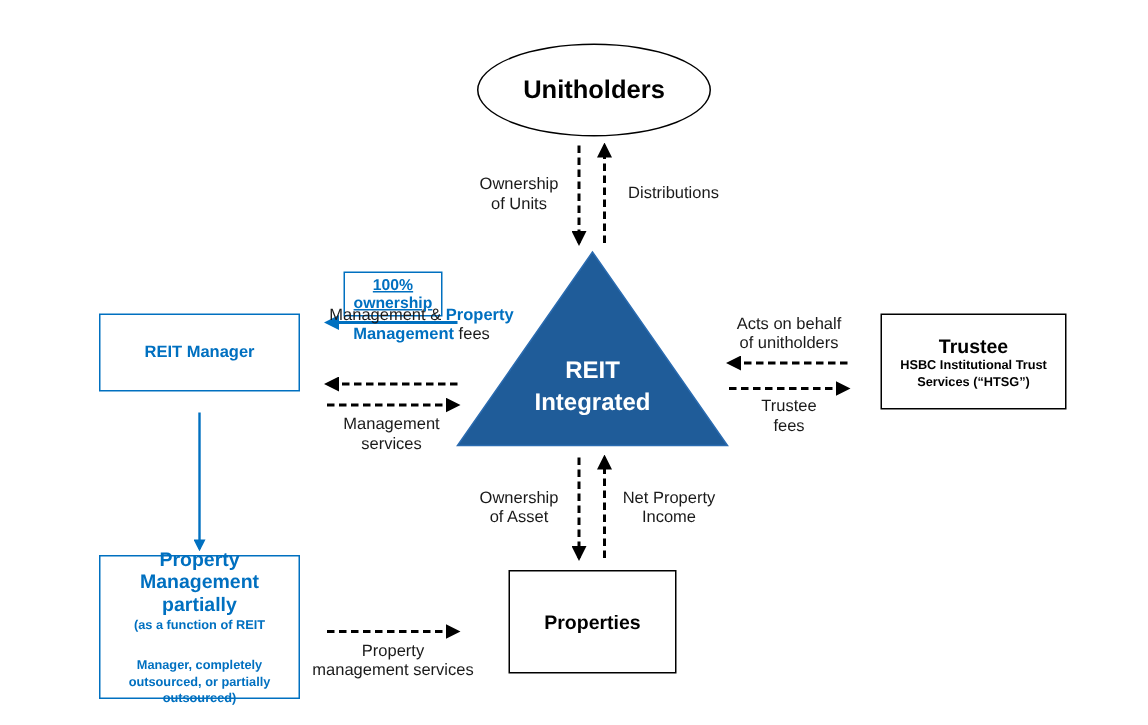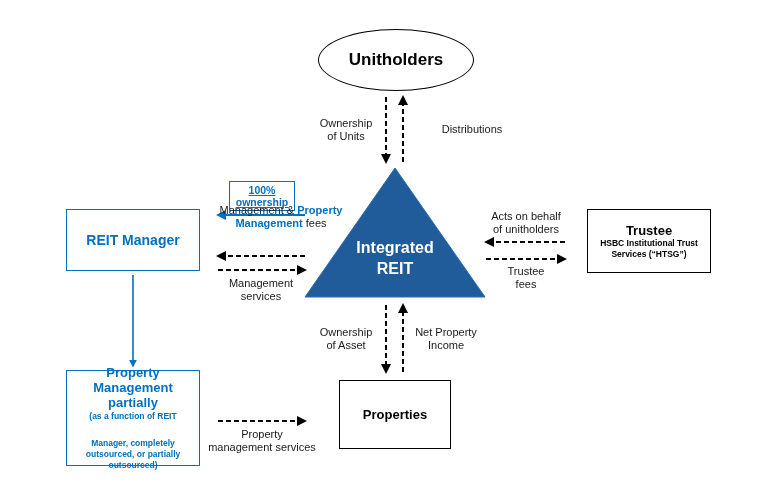--- a/index.html
+++ b/index.html
@@ -8,22 +8,22 @@
   .lbl { position: absolute; font-size: 11px; line-height: 13px; text-align: center; color: #1a1a1a; }
   .blue { color: #0070c0; }
   .bold { font-weight: bold; }
   #svg { position: absolute; left: 0; top: 0; }
   .box { position: absolute; box-sizing: border-box; background: #fff; display: flex;
          flex-direction: column; align-items: center; justify-content: center; }
   .ellipse { position: absolute; left: 318px; top: 29px; width: 156px; height: 62px;
              border: 1.6px solid #000; border-radius: 50%; box-sizing: border-box;
              display: flex; align-items: center; justify-content: center;
              font-weight: bold; font-size: 17px; }
-  .reit-mgr { left: 66px; top: 209px; width: 134px; height: 62px; border: 1.6px solid #0070c0;
-              color: #0070c0; font-weight: bold; font-size: 14px; }
+  .reit-mgr { left: 66px; top: 209px; width: 134px; height: 52px; border: 1.6px solid #0070c0;
+              color: #0070c0; font-weight: bold; font-size: 11px; }
   .pm-box { left: 66px; top: 370px; width: 134px; height: 96px; border: 1.6px solid #0070c0;
             color: #0070c0; font-weight: bold; }
   .pm-title { font-size: 13px; line-height: 15px; }
   .pm-sub { font-size: 8.5px; line-height: 11px; margin-top: 1px; }
   .trustee { left: 587px; top: 209px; width: 124px; height: 64px; border: 1.6px solid #000; }
   .trustee-title { font-size: 13px; font-weight: bold; line-height: 15px; }
   .trustee-sub { font-size: 8.5px; font-weight: bold; line-height: 11px; }
   .properties { left: 339px; top: 380px; width: 112px; height: 69px; border: 1.6px solid #000;
                 font-weight: bold; font-size: 13px; }
   .own-box { left: 229px; top: 181px; width: 66px; height: 30px; border: 1.4px solid #0070c0;
@@ -64,29 +64,29 @@
   <line x1="133" y1="275" x2="133" y2="366" stroke="#0070c0" stroke-width="1.6" marker-end="url(#ahb)"></line>
 
   <line x1="218" y1="421" x2="305" y2="421" stroke="#000" stroke-width="2" stroke-dasharray="5,3" marker-end="url(#ah)"></line>
 </svg>
 
 <div class="ellipse">
   <span>Unitholders</span>
 </div>
 
 <div class="tri-text">
+  <div>REIT</div>
   <div>Integrated</div>
-  <div>REIT</div>
 </div>
 
 <div class="lbl" style="left:312px; top:117px; width:68px;">
   <div>Ownership</div>
   <div>of Units</div>
 </div>
-<div class="lbl" style="left:436px; top:123px; width:72px;">Distributions</div>
+<div class="lbl" style="left:413px; top:123px; width:72px;">Distributions</div>
 
 <div class="box own-box">
   <div>100%</div>
   <div>ownership</div>
 </div>
 
 <div class="lbl" style="left:196px; top:204px; width:130px;margin-left:20px;">
   <span>Management &amp; </span><span class="blue bold">Property</span><br>
   <span class="blue bold">Management</span><span> fees</span>
 </div>

